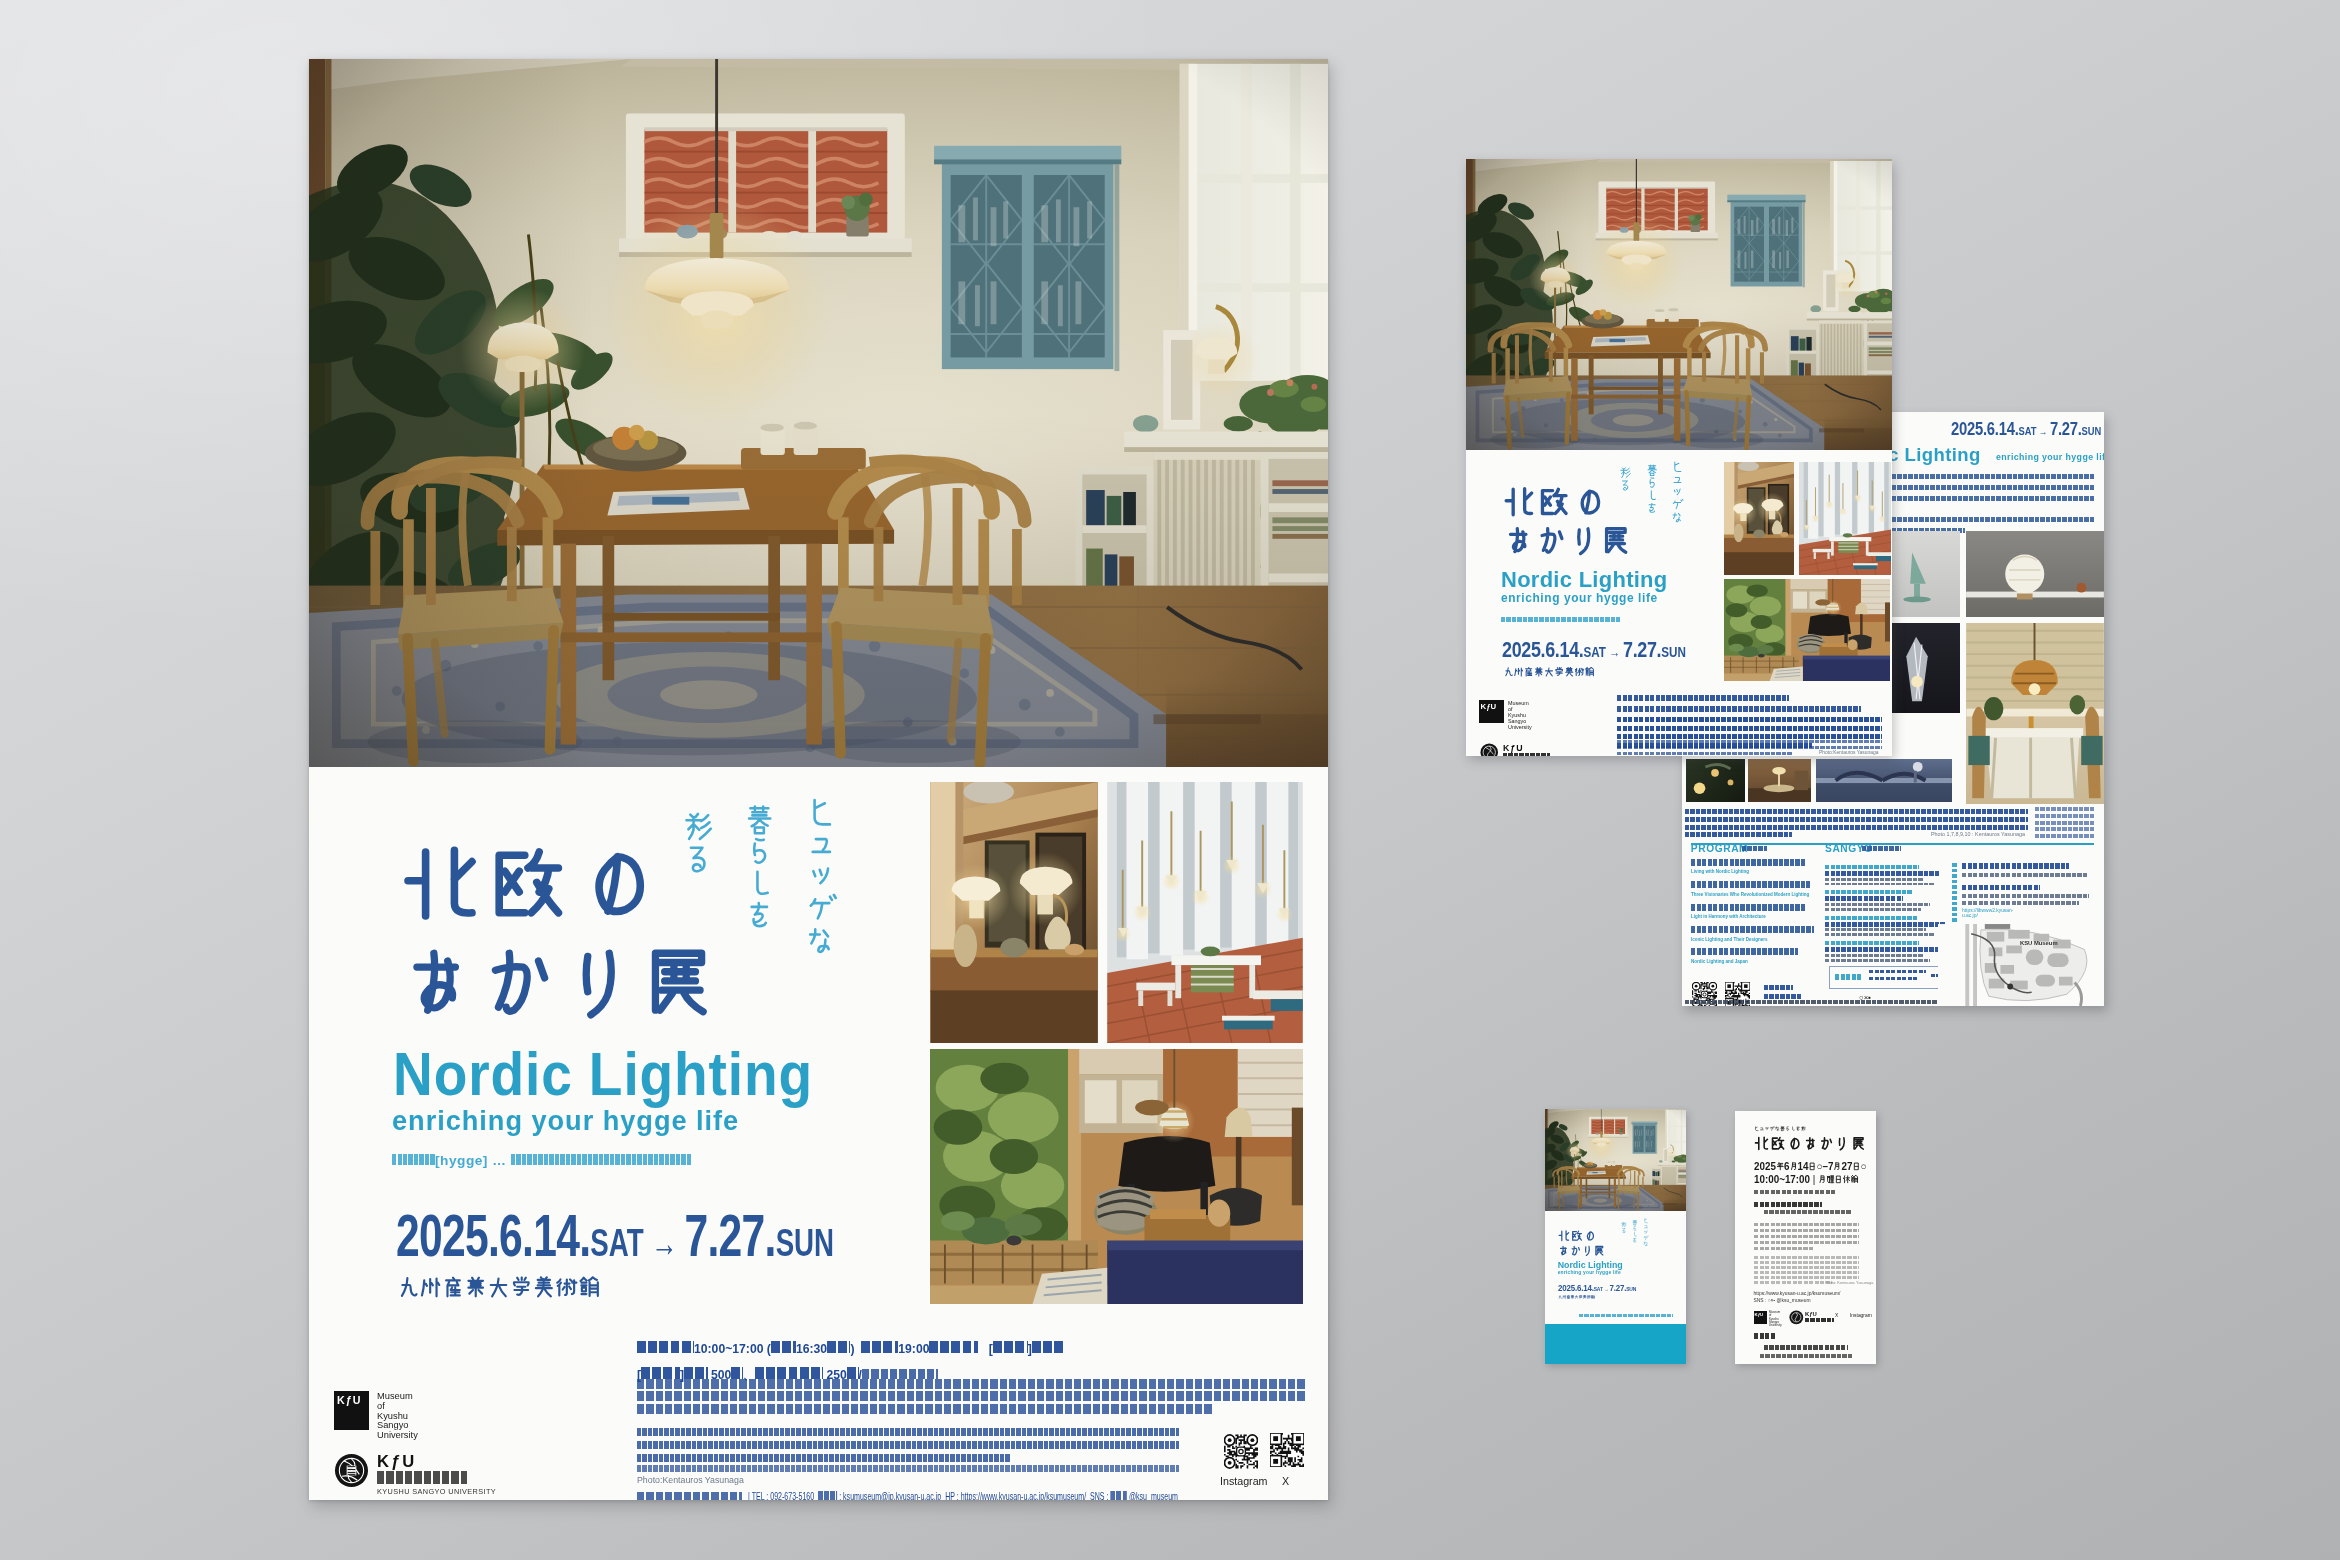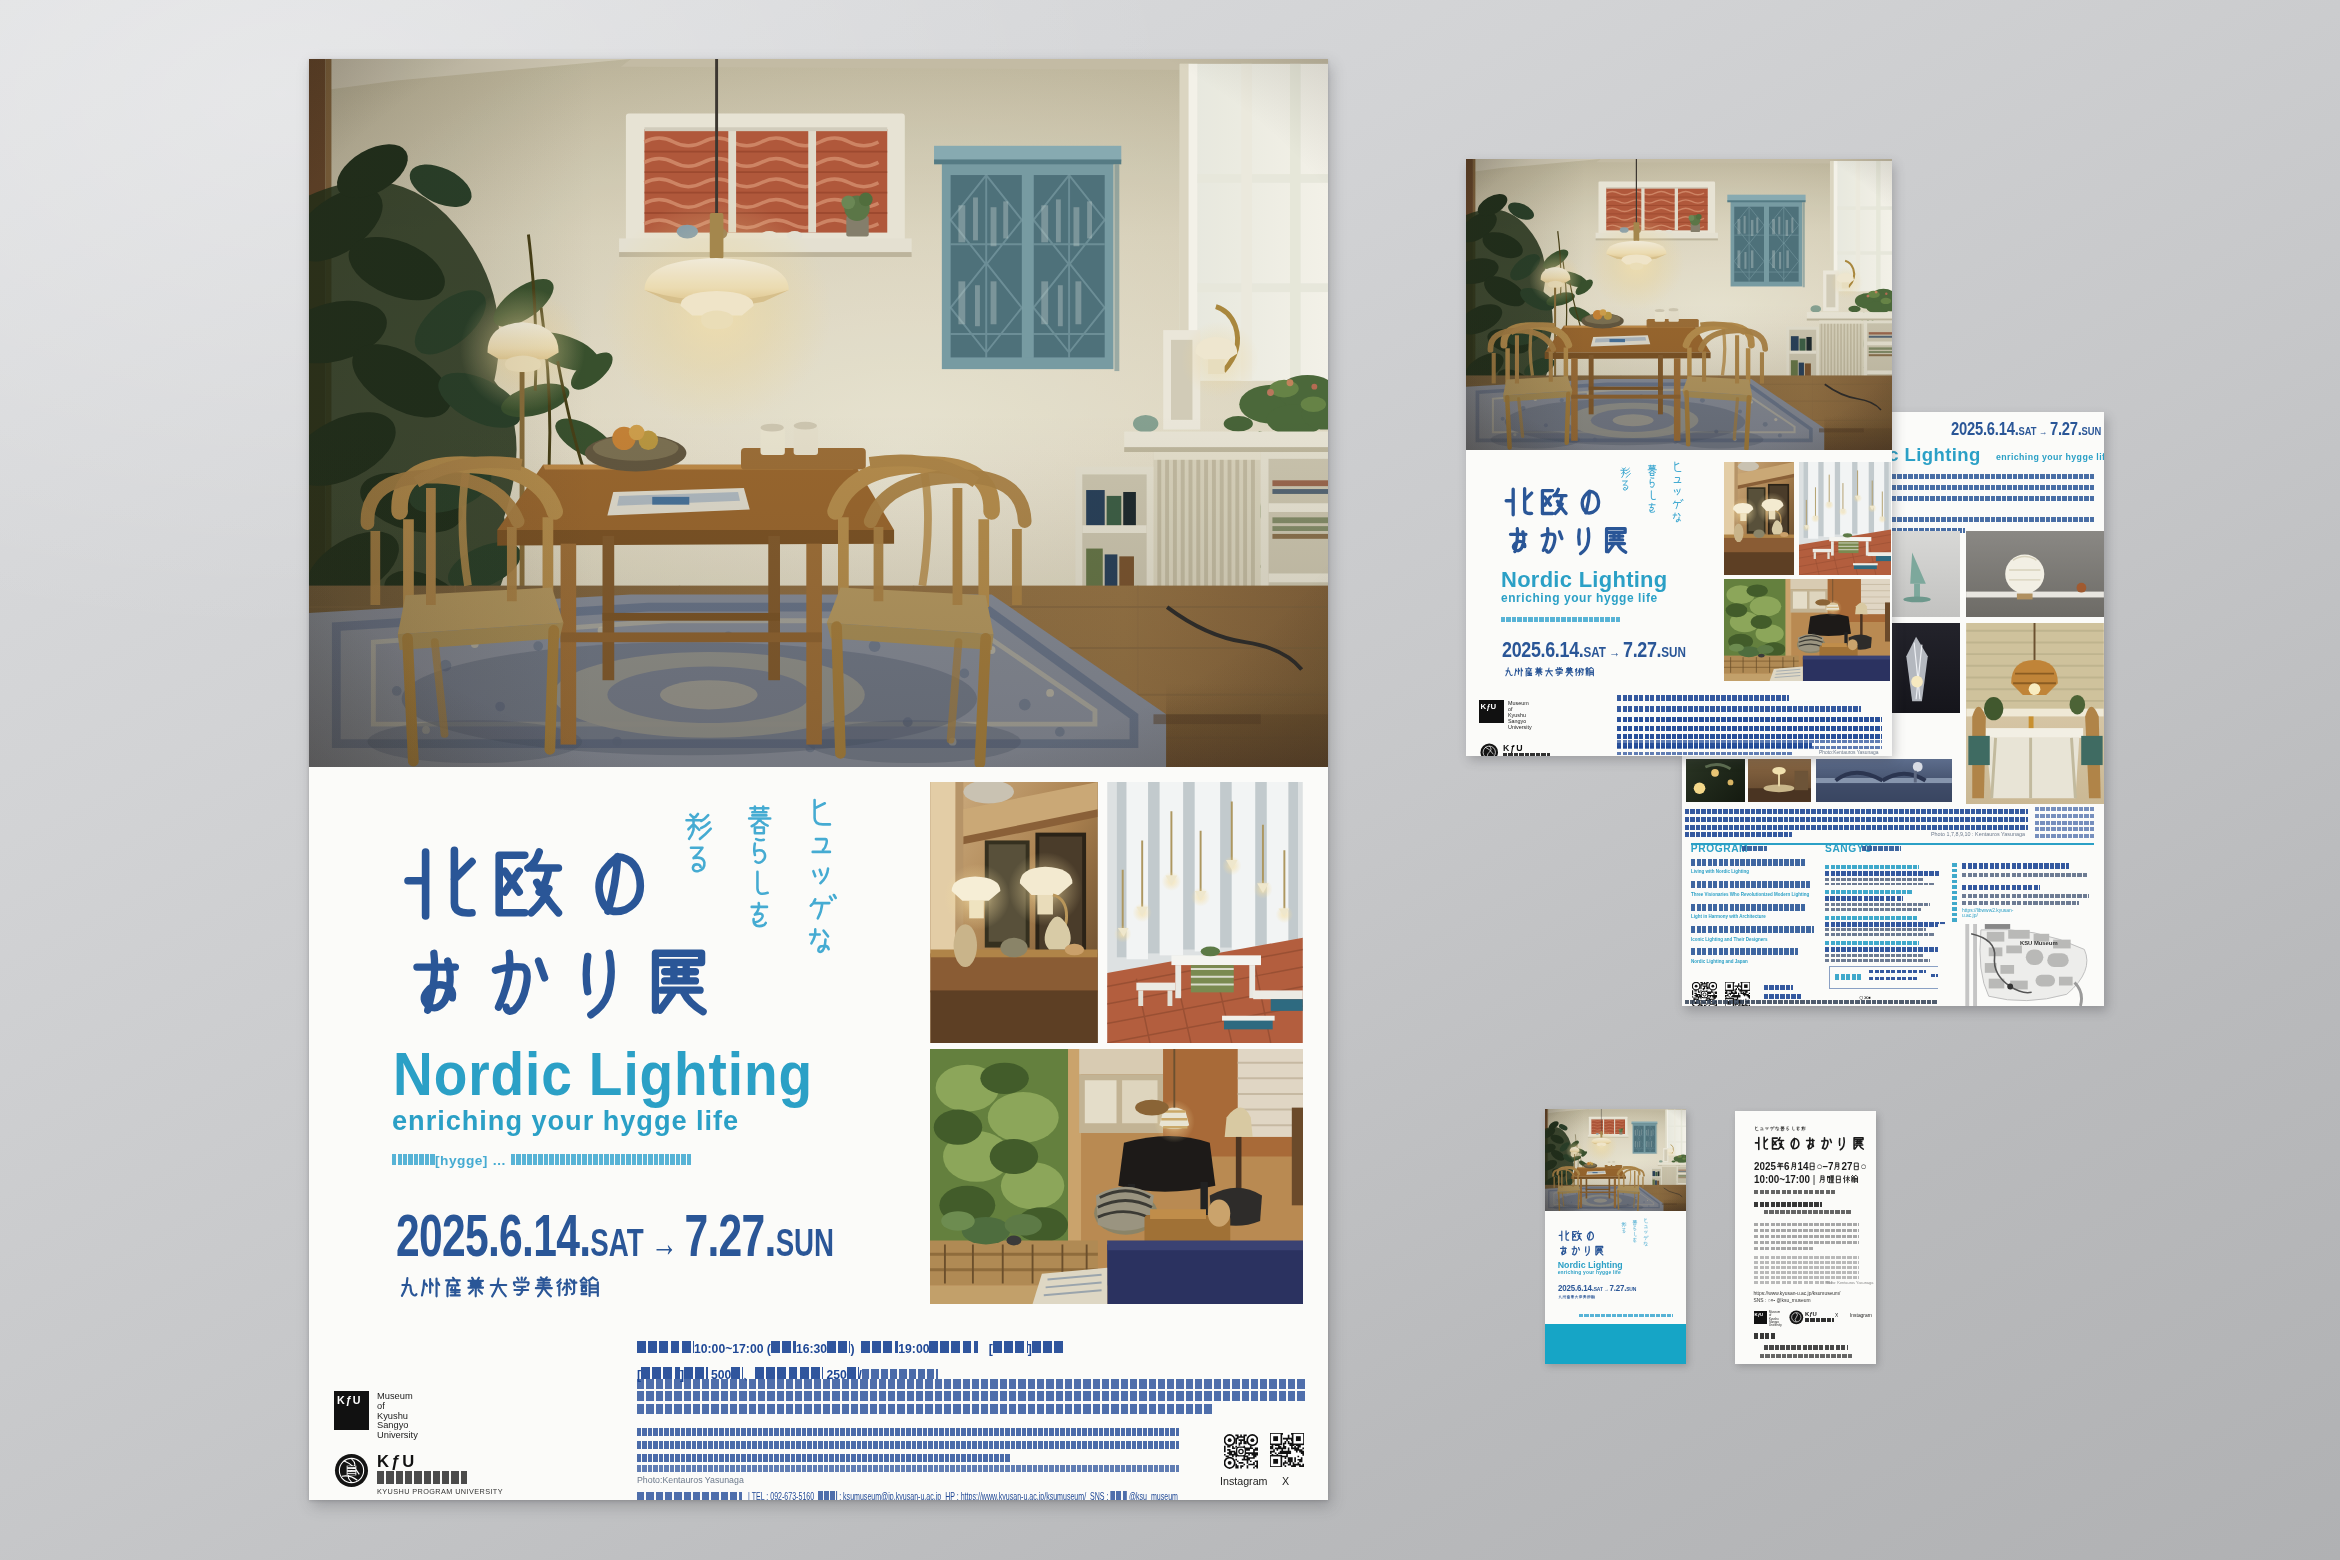--- a/index.html
+++ b/index.html
@@ -1010,21 +1010,21 @@
   <circle cx="18" cy="18" r="17" fill="#141414"></circle>
   <g stroke="#fff" stroke-width="1.1" fill="none">
         <circle cx="18" cy="18" r="12.5"></circle>
         <path d="M18 6 q7 6 0 12 q-7 6 0 12 M10 8 q10 4 16 14 M8 24 q8 -2 16 4"></path>
       </g>
   <rect x="13" y="13" width="10" height="10" fill="#fff" opacity=".9"></rect>
   <path d="M14 14 h8 M14 17 h8 M14 20 h8 M14 22 h8" stroke="#141414" stroke-width="1"></path>
  </svg>
  <div class="ab" style="left:68px;top:1393px;font-size:16.6px;font-weight:bold;letter-spacing:2px;color:#111">KƒU</div>
  <div class="bar2" style="left:68px;top:1412px;width:90px;height:12.7px;color:#1a1a1a"></div>
- <div class="ab" style="left:68px;top:1428px;font-size:7.3px;letter-spacing:0.4px;color:#333">KYUSHU PROGRAM UNIVERSITY</div>
+ <div class="ab" style="left:68px;top:1428px;font-size:7.3px;letter-spacing:0.4px;color:#333">KYUSHU SANGYO UNIVERSITY</div>
 
  <svg class="ab" style="left:915px;top:1374px" width="34" height="37" viewBox="0 0 35 38">
       <use href="#qr1"></use>
     </svg>
  <svg class="ab" style="left:961px;top:1374px" width="34" height="34" viewBox="0 0 35 35">
       <use href="#qr2"></use>
     </svg>
  <div class="ab" style="left:911px;top:1416px;font-size:10.7px;color:#222">Instagram</div>
  <div class="ab" style="left:973px;top:1416px;font-size:10.7px;color:#222">X</div>
 </div>

